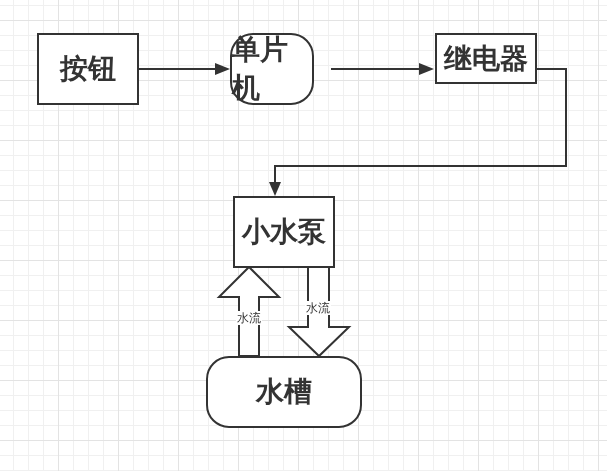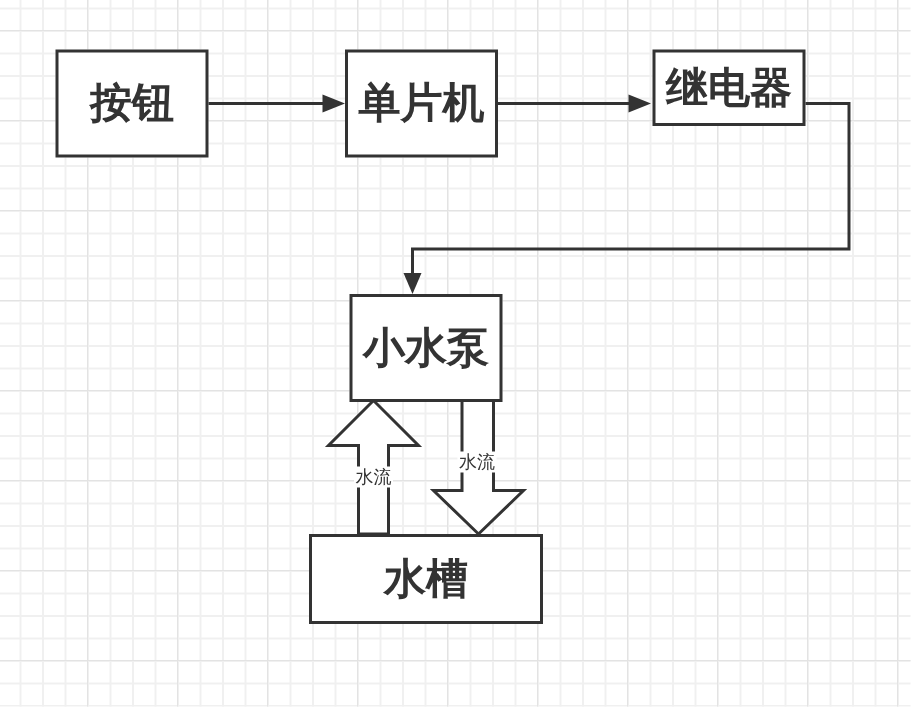--- a/index.html
+++ b/index.html
@@ -48,27 +48,27 @@
   </g>
 
   <polygon points="239,356 239,297 219,297 249,267 279,297 259,297 259,356" fill="#ffffff" stroke="#333333" stroke-width="2" stroke-linejoin="miter"></polygon>
 
   <polygon points="308,267 308,327 289,327 319,356 349,327 329,327 329,267" fill="#ffffff" stroke="#333333" stroke-width="2" stroke-linejoin="miter"></polygon>
 </svg>
 
 <div class="node" style="left:37px;top:33px;width:102px;height:72px;">
   <span>按钮</span>
 </div>
-<div class="node" style="left:230px;top:33px;width:102px;height:72px;">
+<div class="node" style="left:230px;top:33px;width:84px;height:72px;border-radius:23px;">
   <span>单片机</span>
 </div>
 <div class="node" style="left:435px;top:33px;width:102px;height:51px;">
   <span>继电器</span>
 </div>
 <div class="node" style="left:233px;top:196px;width:102px;height:72px;align-items:center;">
   <span>小水泵</span>
 </div>
-<div class="node" style="left:206px;top:356px;width:156px;height:60px;">
+<div class="node" style="left:206px;top:356px;width:156px;height:72px;border-radius:23px;">
   <span>水槽</span>
 </div>
 
 <div class="flow-label" style="left:236px;top:311px;">水流</div>
 <div class="flow-label" style="left:305px;top:301px;">水流</div>
 
 </body></html>

